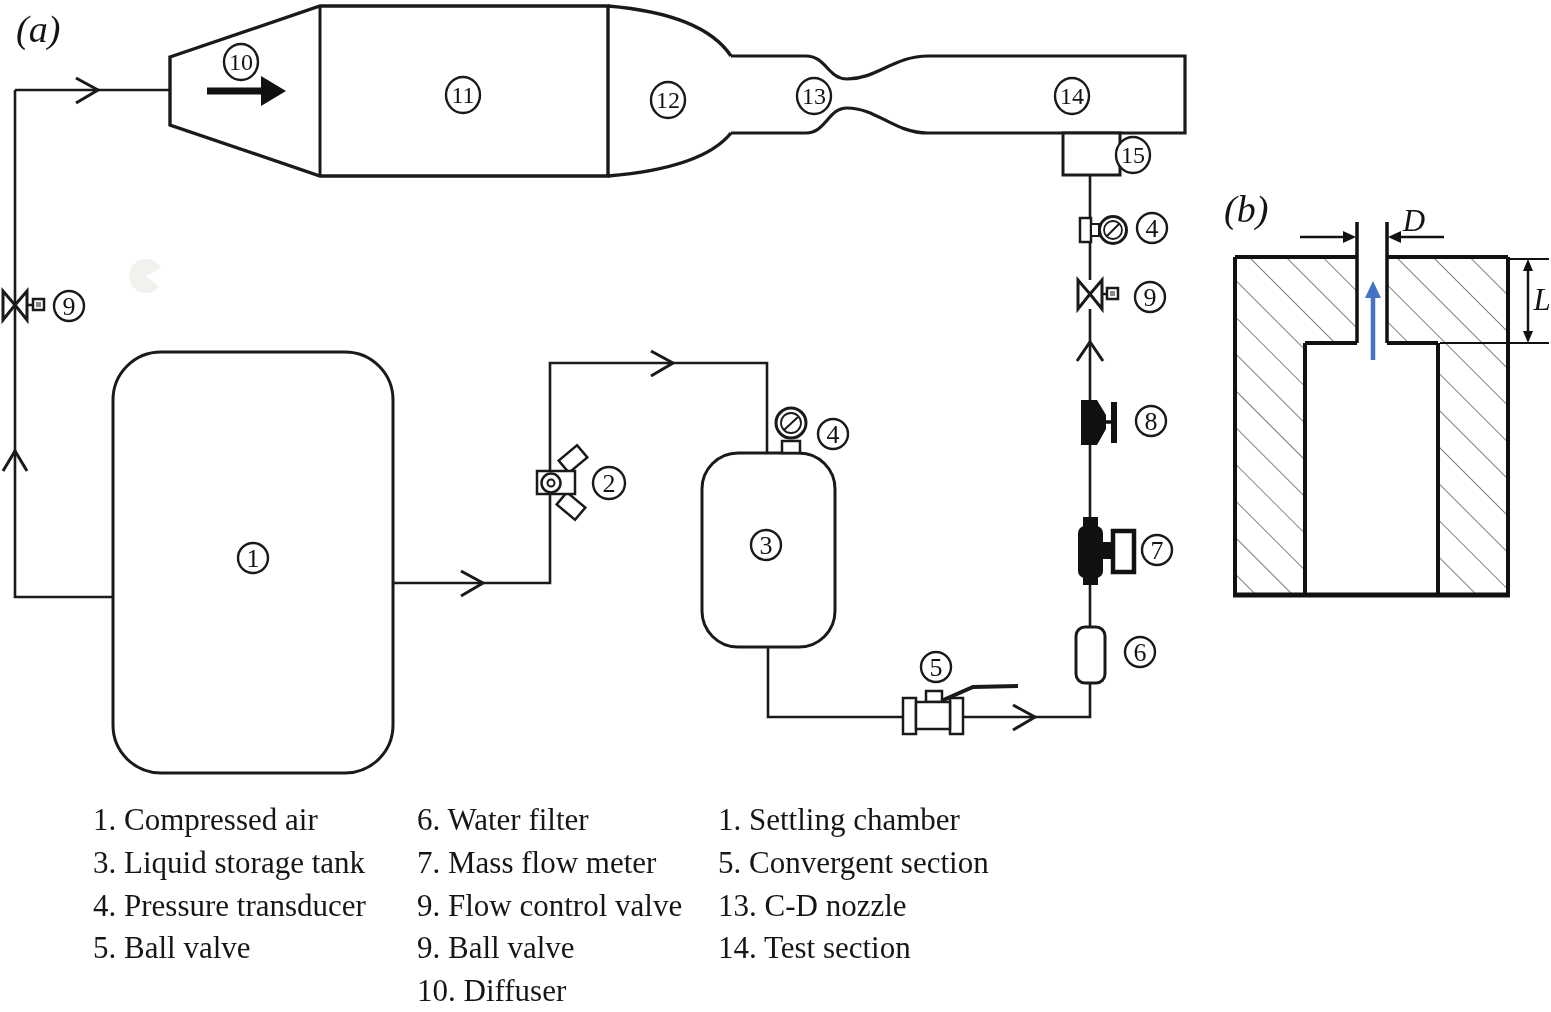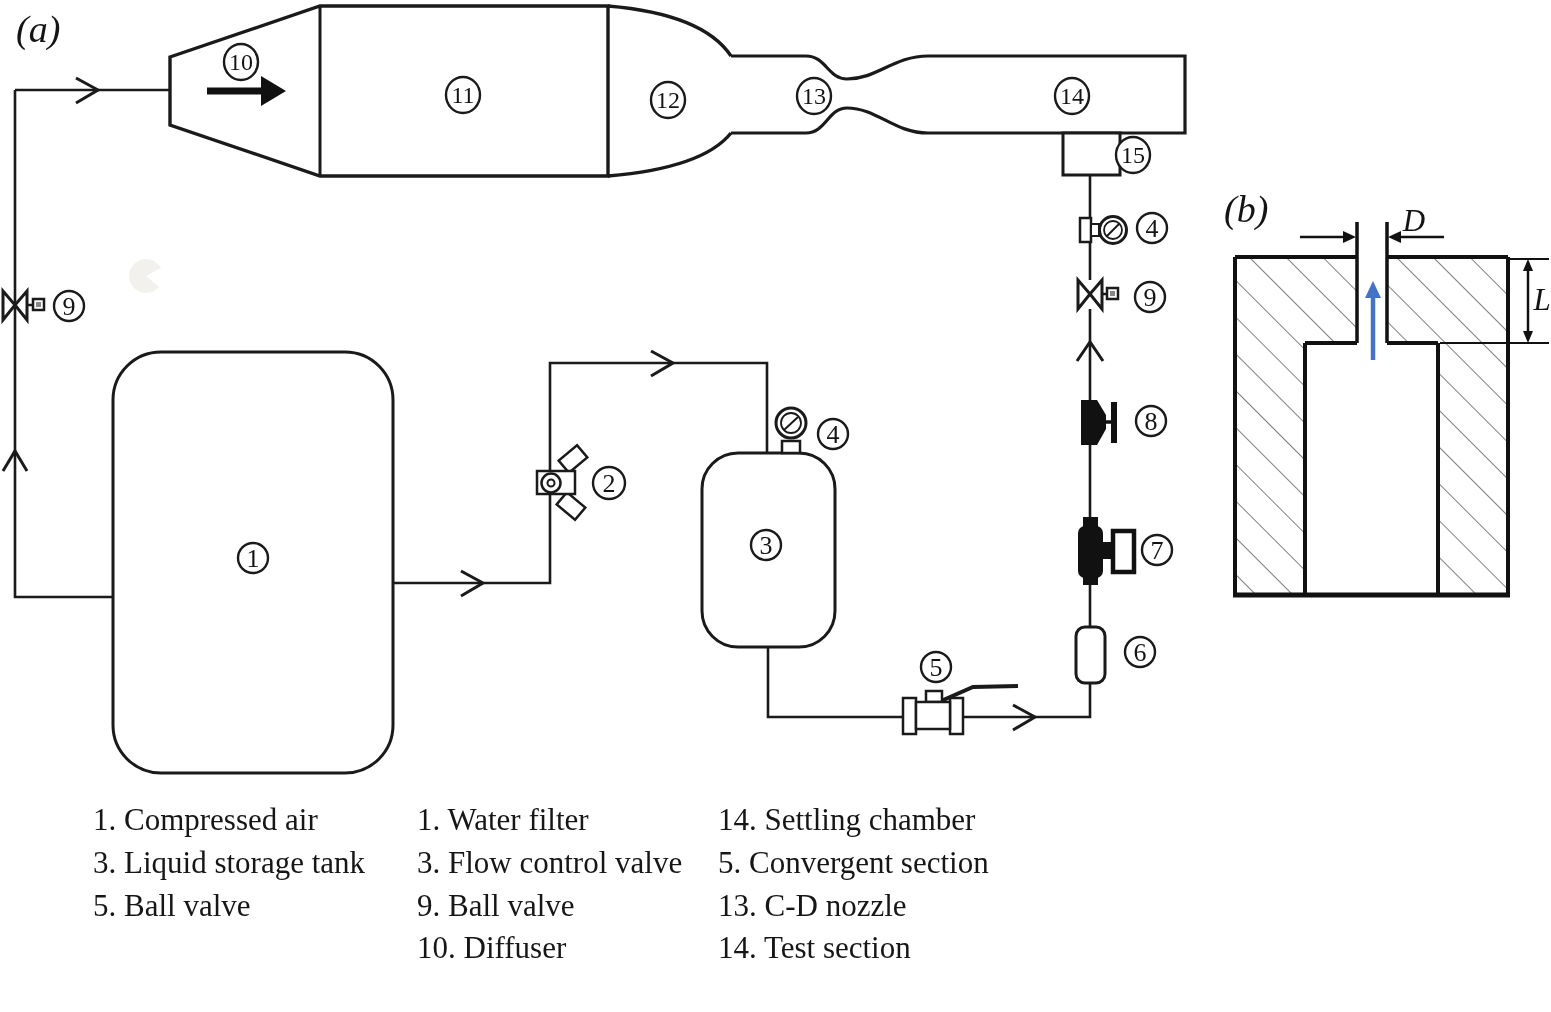--- a/index.html
+++ b/index.html
@@ -246,28 +246,30 @@
       <line x1="1373" y1="360" x2="1373" y2="295" stroke-width="4.5" stroke="#4472c4"></line>
       <polygon points="1365,298 1381,298 1373,281" fill="#4472c4"></polygon>
     </g>
   </g>
 </svg>
 
 <div class="legend">
   <div class="legend-col c1">
     <div class="legend-item">1. Compressed air</div>
     <div class="legend-item">3. Liquid storage tank</div>
+    <div class="legend-item">4. Pressure transducer</div>
     <div class="legend-item">5. Ball valve</div>
   </div>
   <div class="legend-col c2">
-    <div class="legend-item">1. Water filter</div>
-    <div class="legend-item">3. Flow control valve</div>
+    <div class="legend-item">6. Water filter</div>
+    <div class="legend-item">7. Mass flow meter</div>
+    <div class="legend-item">9. Flow control valve</div>
     <div class="legend-item">9. Ball valve</div>
     <div class="legend-item">10. Diffuser</div>
   </div>
   <div class="legend-col c3">
-    <div class="legend-item">14. Settling chamber</div>
+    <div class="legend-item">1. Settling chamber</div>
     <div class="legend-item">5. Convergent section</div>
     <div class="legend-item">13. C-D nozzle</div>
     <div class="legend-item">14. Test section</div>
   </div>
 </div>
 </div>
 
 </body></html>

